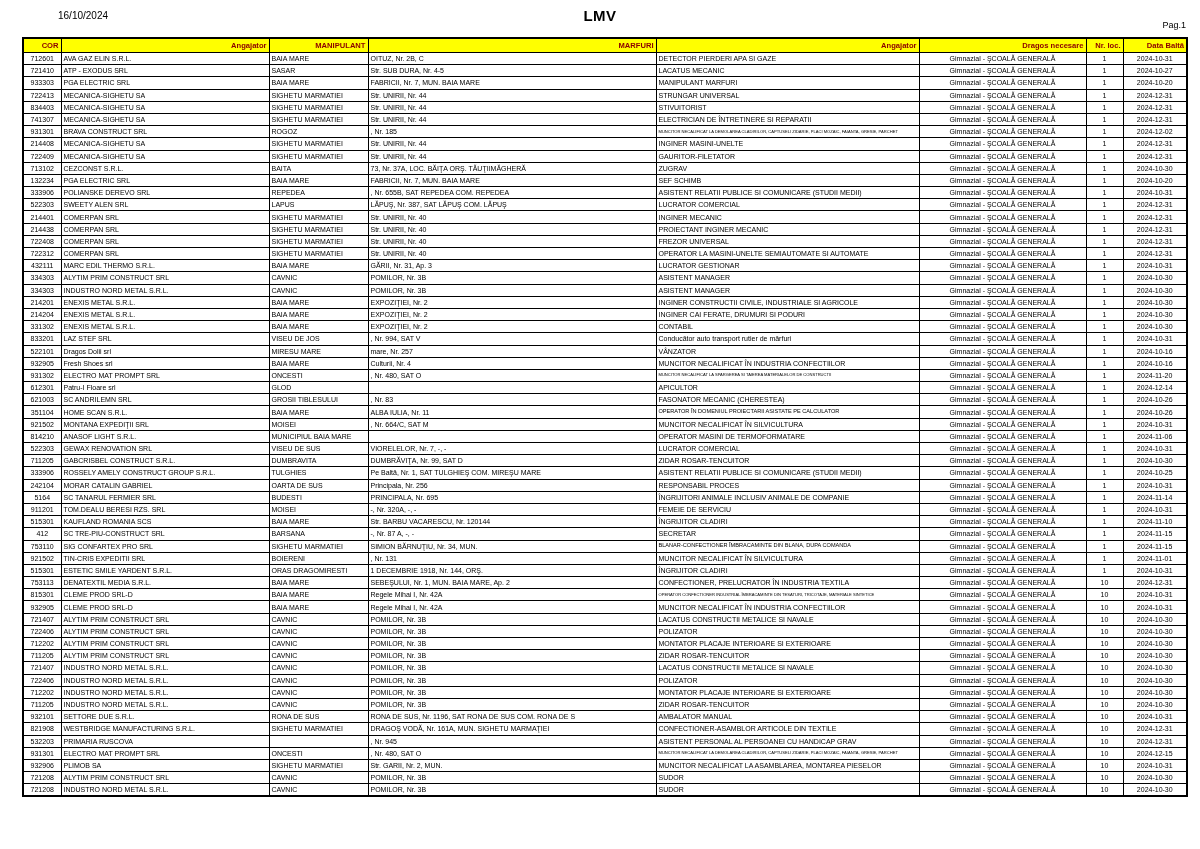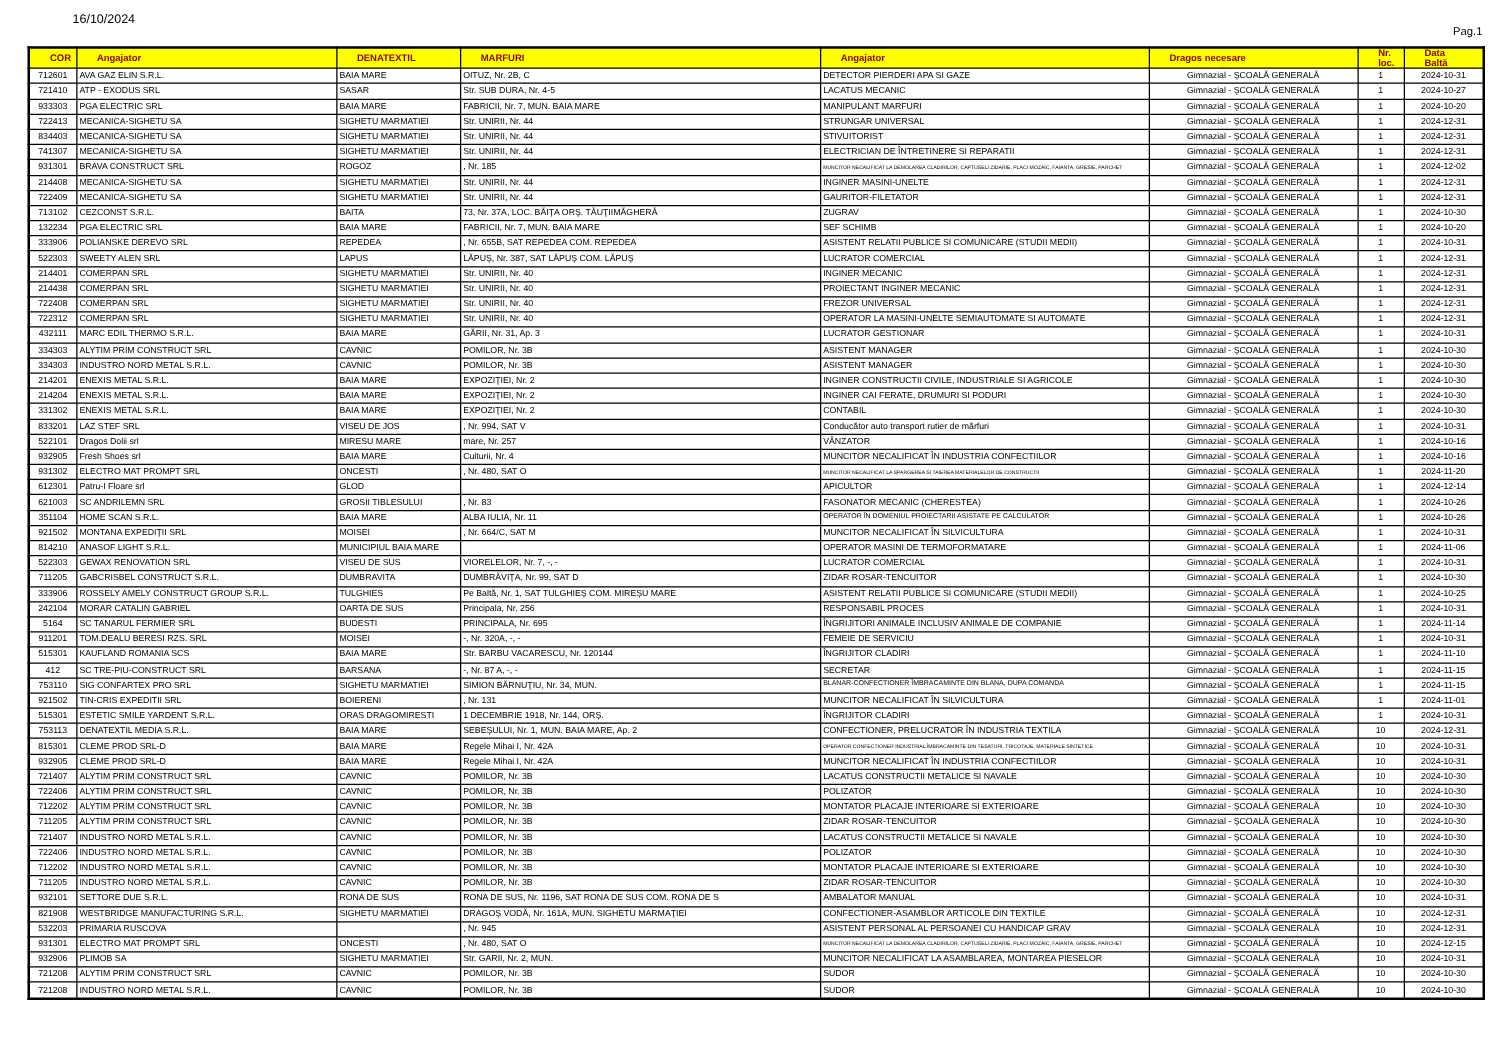--- a/index.html
+++ b/index.html
@@ -7,58 +7,59 @@
     --header-text:#8b0000;
     --border:#000000;
   }
   html,body{margin:0;padding:0;background:#ffffff;}
   body{width:1200px;height:849px;font-family:"Liberation Sans",sans-serif;color:#000;}
   .page{position:relative;width:1200px;height:849px;background:#fff;overflow:hidden;}
   .report-date{position:absolute;top:10px;left:22px;font-size:10px;margin-left:36px;}
   .page-title{position:absolute;top:7px;left:0;width:100%;text-align:center;font-size:15px;font-weight:bold;letter-spacing:.5px;}
   .page-number{position:absolute;top:20px;right:14px;font-size:9px;}
   table.offers{position:absolute;top:37px;left:22px;width:1164px;border-collapse:collapse;table-layout:fixed;border:2px solid var(--border);}
-  .offers th{background:var(--header-bg);color:var(--header-text);font-weight:bold;font-size:7.6px;text-align:left;height:13px;border:1px solid var(--border);padding:0 16px;line-height:1;margin-top:12px;}
+  .offers th{background:var(--header-bg);color:var(--header-text);font-weight:bold;font-size:7.6px;text-align:right;height:13px;border:1px solid var(--border);padding:0 2px;line-height:1;margin-top:12px;}
   .offers td{border:1px solid var(--border);height:11.2px;padding:0 2px;font-size:7px;line-height:1;white-space:nowrap;overflow:hidden;vertical-align:middle;}
   .offers td.center{text-align:center;}
   .offers td.left{text-align:left;}
   .offers td.cal-medium{font-size:5.6px;}
   .offers td.cal-tiny{font-size:4.1px;}
   col.c-cor{width:38px;}
   col.c-ang{width:208px;}
   col.c-loc{width:99px;}
   col.c-adr{width:288px;}
   col.c-cal{width:263px;}
   col.c-stu{width:167px;}
   col.c-nr{width:37px;}
   col.c-dat{width:64px;}
 </style>
 </head>
 <body>
 
 <div class="page">
   <span class="report-date">16/10/2024</span>
+  <span class="page-title">LMV</span>
   <span class="page-number">Pag.1</span>
 
   <table class="offers">
     <colgroup>
       <col class="c-cor">
         <col class="c-ang">
         <col class="c-loc">
         <col class="c-adr">
       <col class="c-cal">
         <col class="c-stu">
         <col class="c-nr">
         <col class="c-dat">
     </colgroup>
     <thead>
       <tr id="header-row">
           <th>COR</th>
           <th>Angajator</th>
-          <th>DENATEXTIL</th>
+          <th>MANIPULANT</th>
           <th>MARFURI</th>
           <th>Angajator</th>
           <th>Dragos necesare</th>
           <th>Nr. loc.</th>
           <th>Data Baltă</th>
         </tr>
     </thead>
     <tbody id="table-body">
         <tr>
           <td class="center">712601</td>

